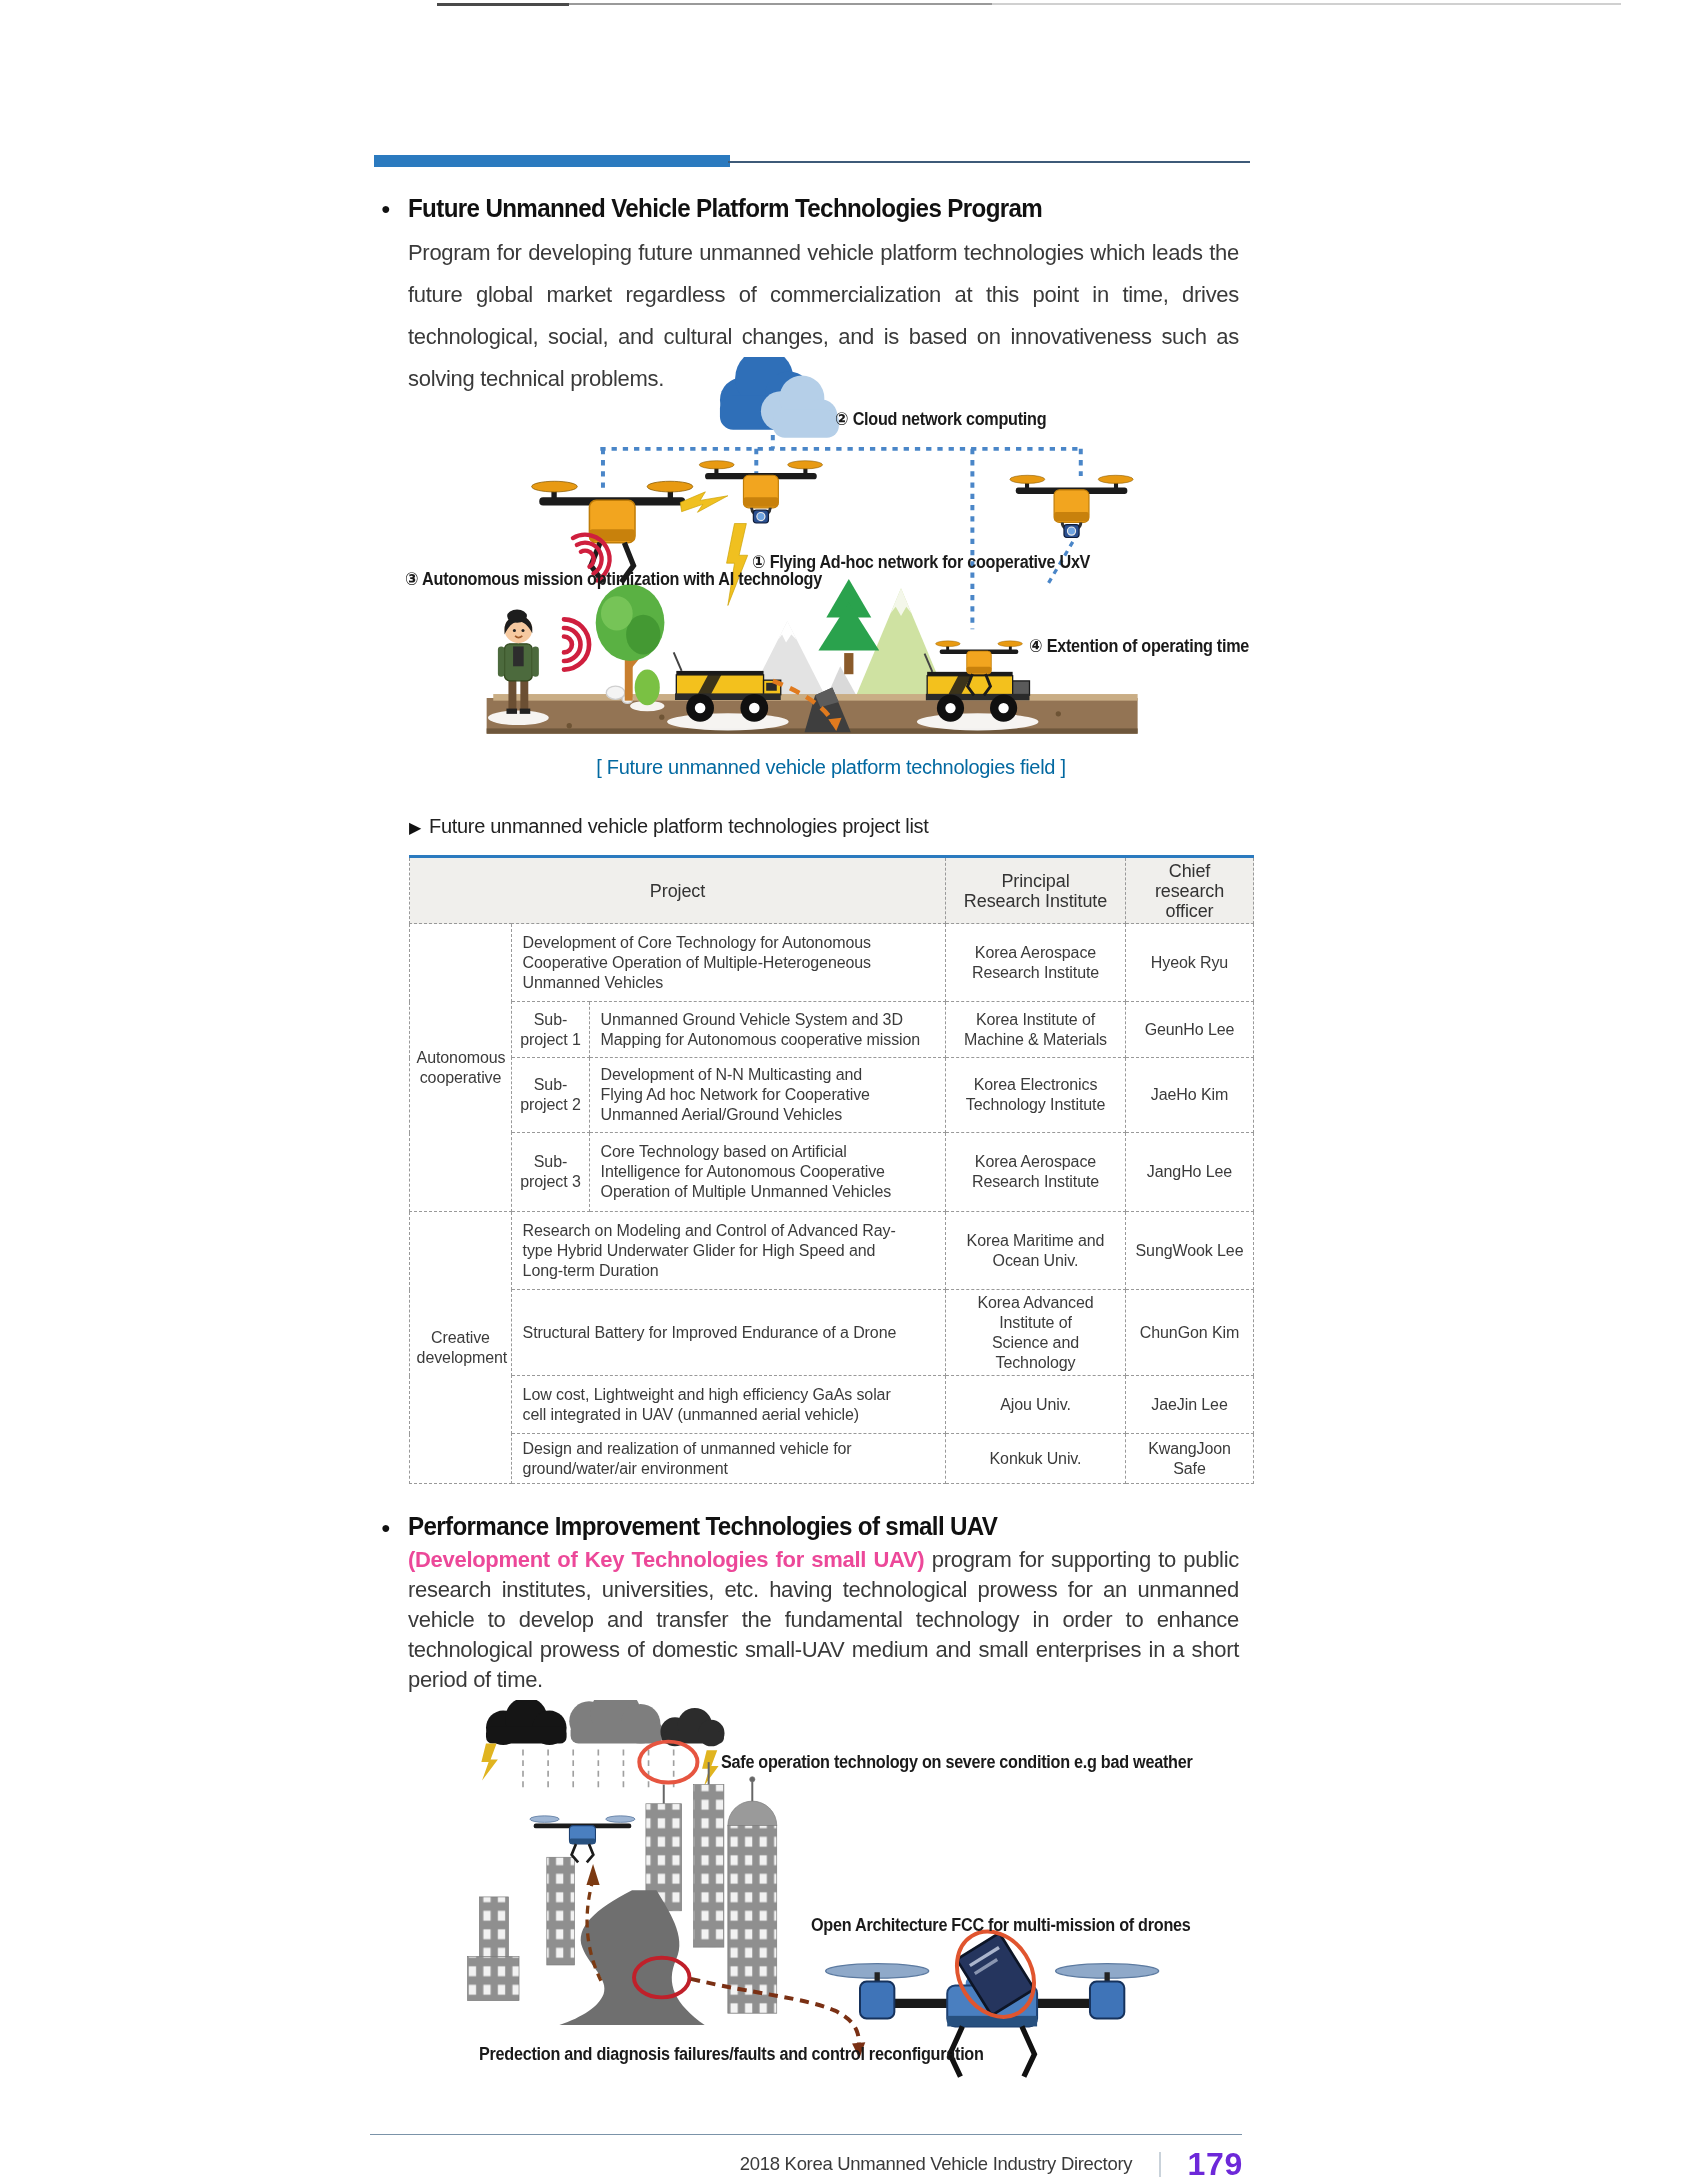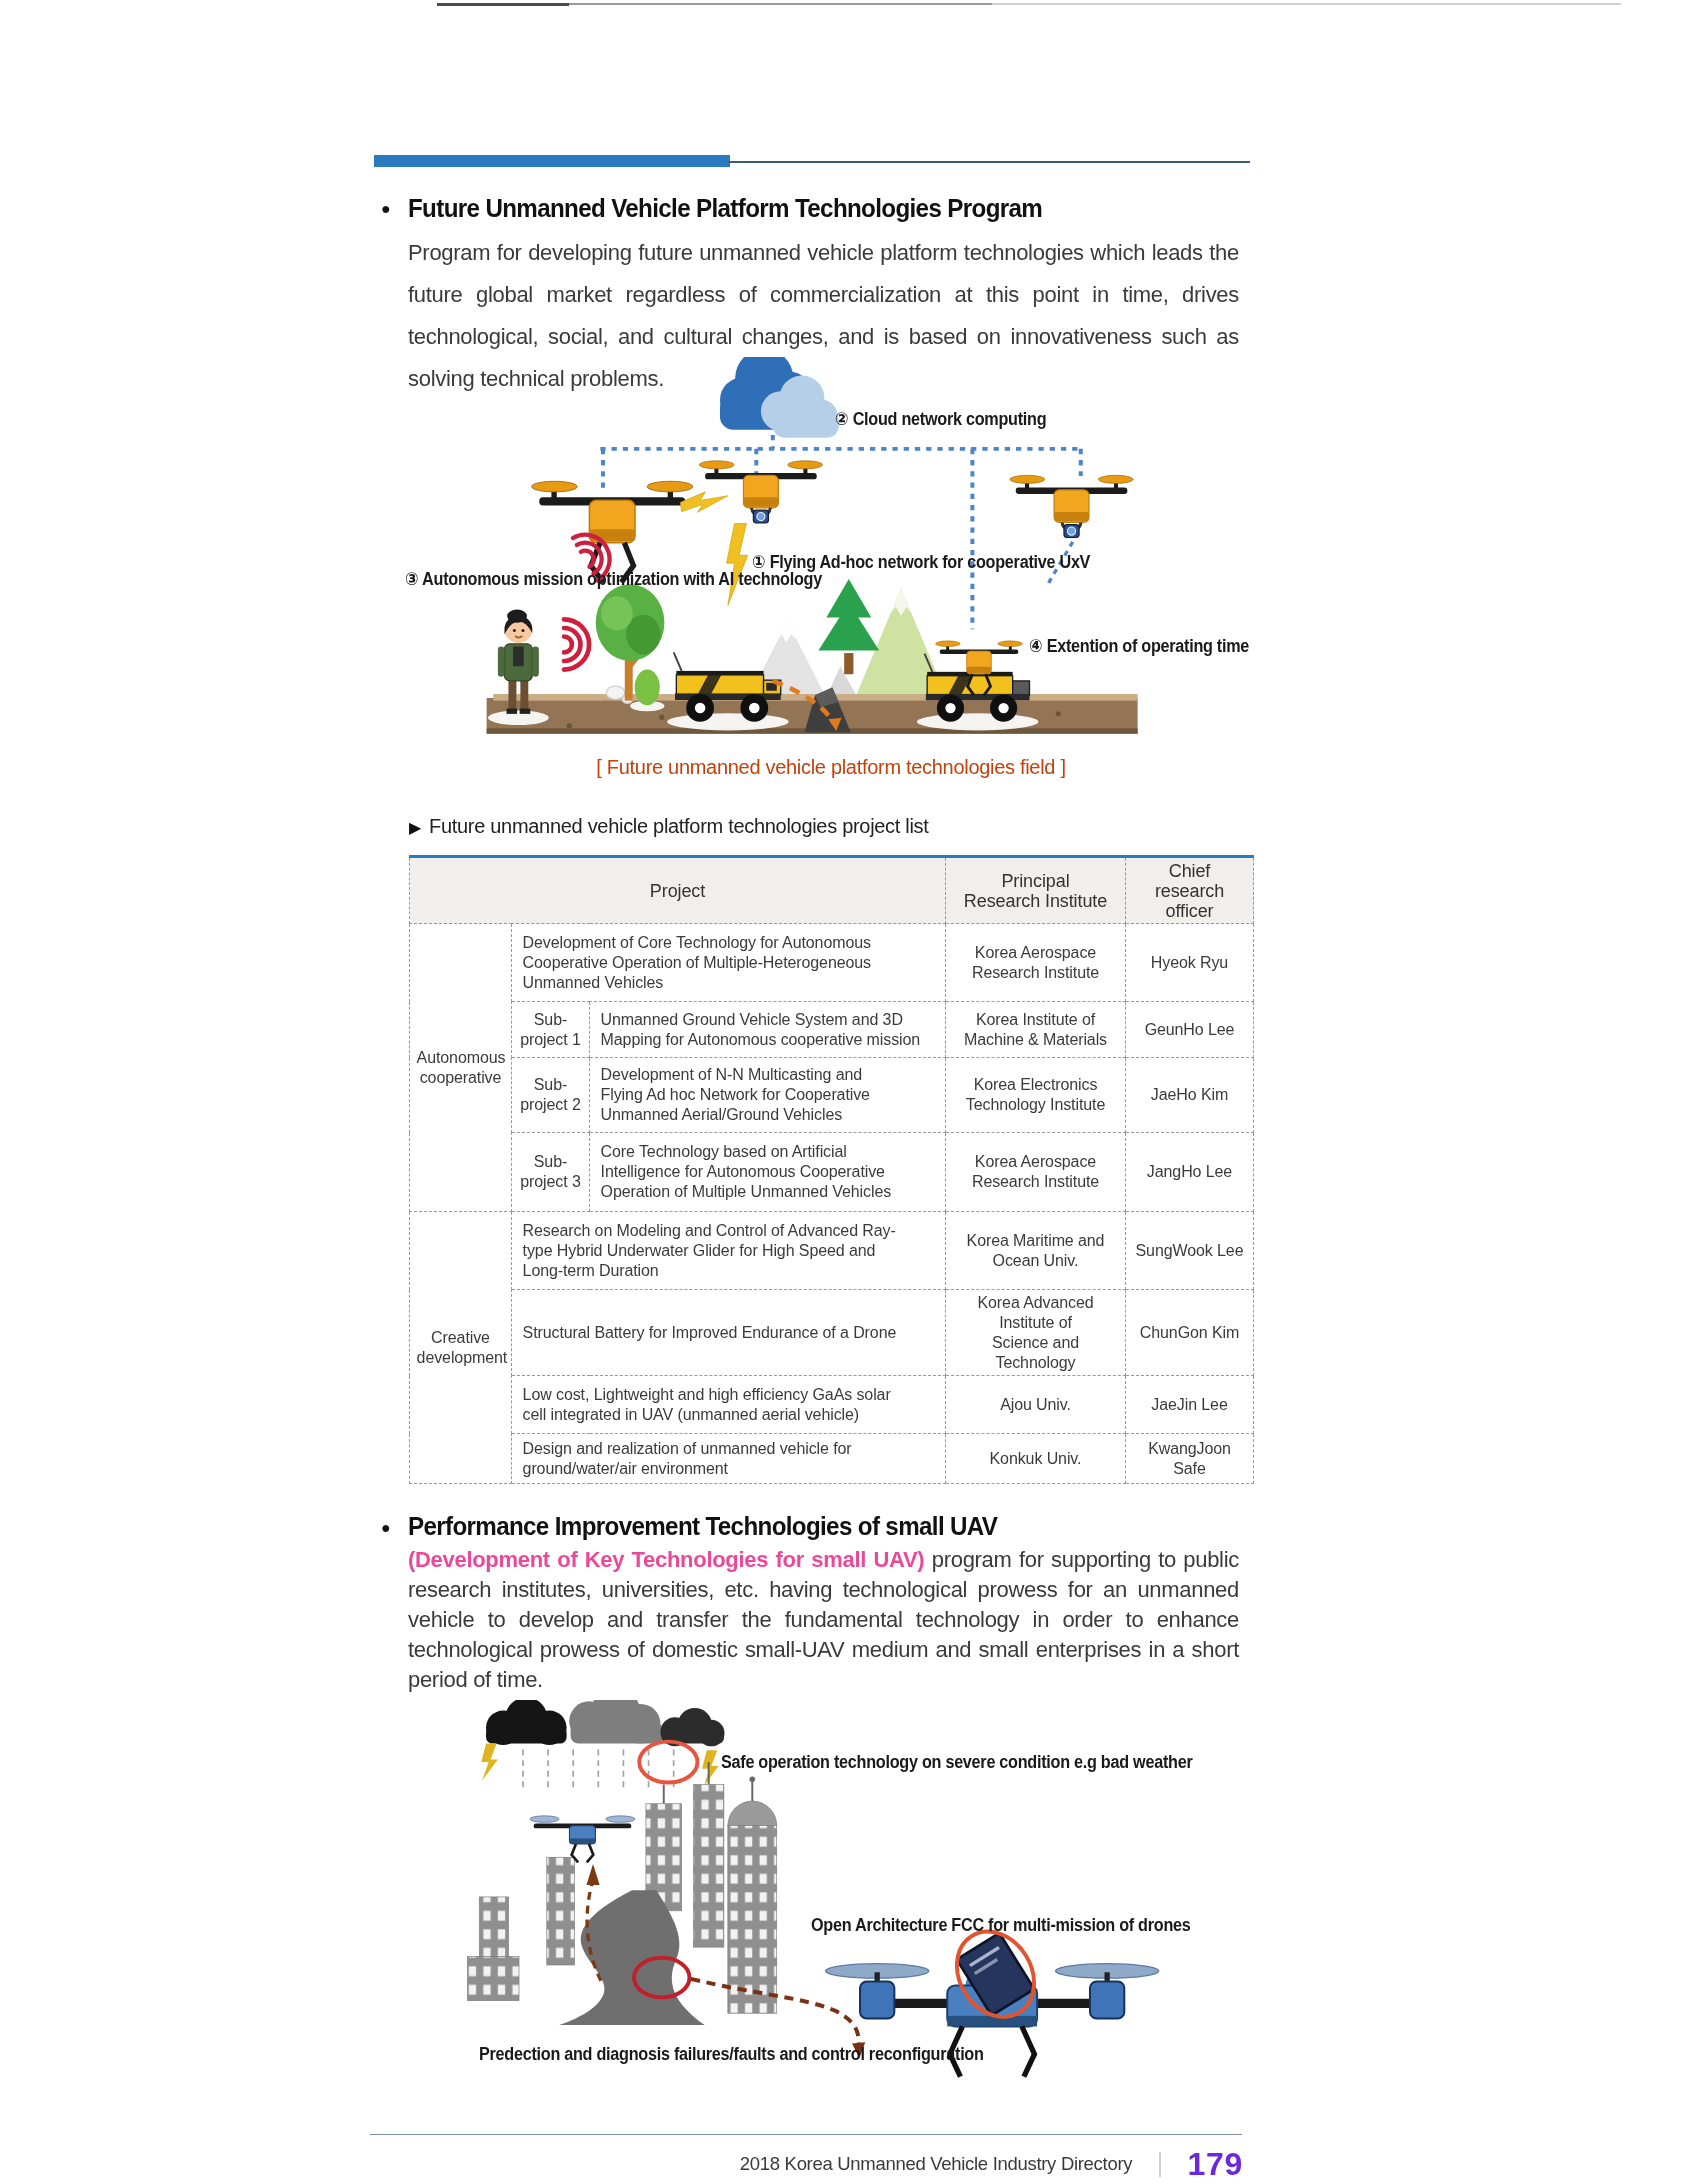--- a/index.html
+++ b/index.html
@@ -14,21 +14,21 @@
   
   .hbullet{position:absolute;font-size:16px;color:#111;}
   .heading{position:absolute;font-size:26px;font-weight:700;color:#111;white-space:nowrap;
            transform:scaleX(.93);transform-origin:0 0;letter-spacing:-0.7px;}
   .para{position:absolute;left:408px;width:831px;font-size:22px;line-height:42px;
         text-align:justify;color:#3a3a3a;letter-spacing:-0.3px;}
   .para b{color:#ec4899;}
   
   .figlabel{position:absolute;font-size:18px;font-weight:700;color:#1a1a1a;white-space:nowrap;
             transform:scaleX(.9);transform-origin:0 0;letter-spacing:-0.3px;}
-  .caption{position:absolute;left:409px;width:844px;text-align:center;font-size:20px;color:#c2410c;letter-spacing:-0.3px;}
+  .caption{position:absolute;left:409px;width:844px;text-align:center;font-size:20px;color:#0369a1;letter-spacing:-0.3px;}
   
   .listtitle{position:absolute;left:409px;top:815px;font-size:20px;color:#222;display:flex;gap:8px;align-items:baseline;letter-spacing:-0.3px;}
   .listtitle .tri{font-size:16px;color:#111;}
   
   .ptable{position:absolute;left:409px;top:855px;width:844px;border-collapse:collapse;table-layout:fixed;
           font-size:16px;color:#3b3b3b;letter-spacing:-0.1px;}
   .ptable td{border:0.7px dashed #999;vertical-align:middle;padding:2.6px 6.6px;line-height:20px;}
   .ptable tr.head td{background:#f0efec;border-top:3.3px solid #2b7abf;font-size:18px;color:#333;text-align:center;}
   .ptable td.c{text-align:center;}
   .ptable td.p{text-align:left;padding-left:10.6px;}

